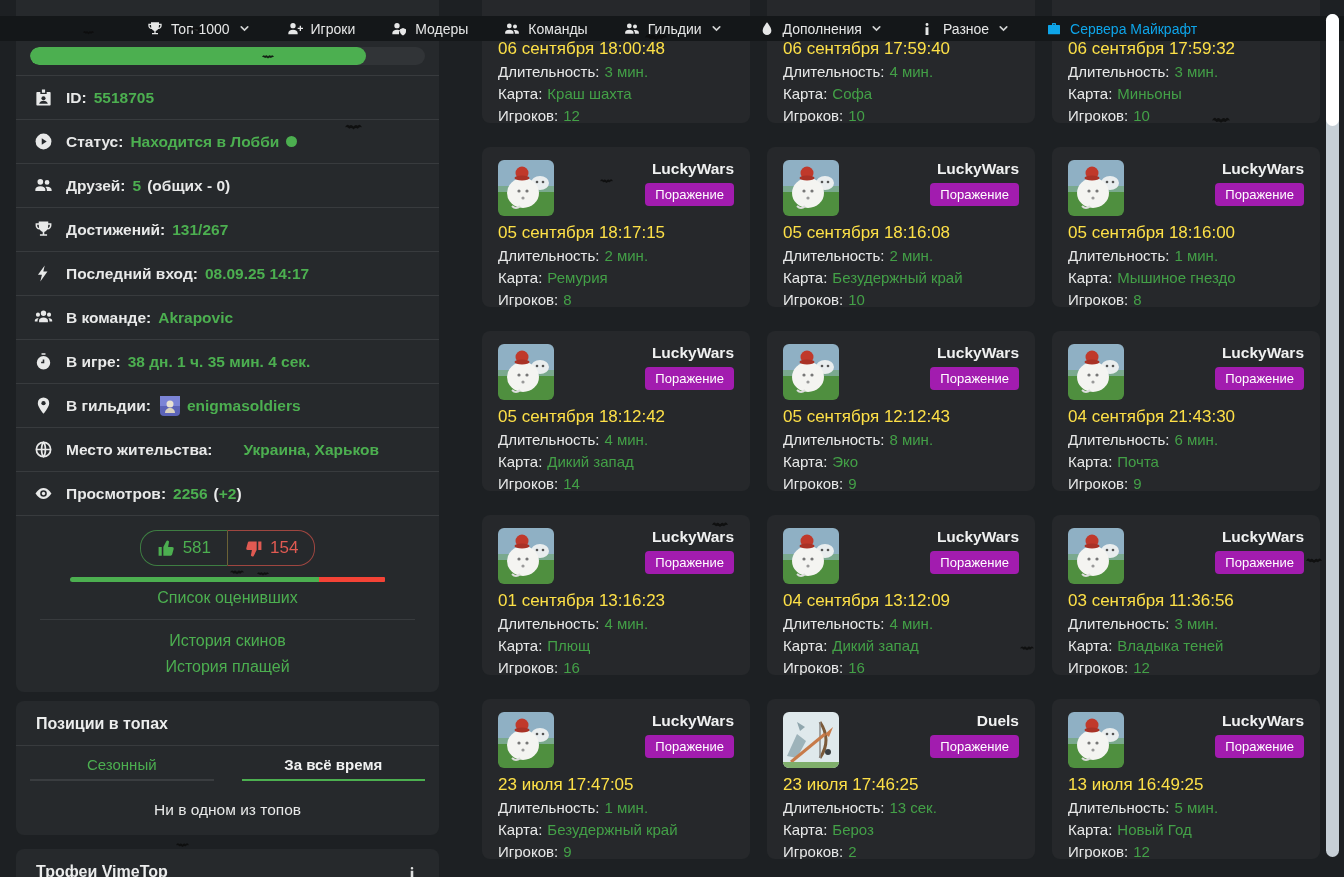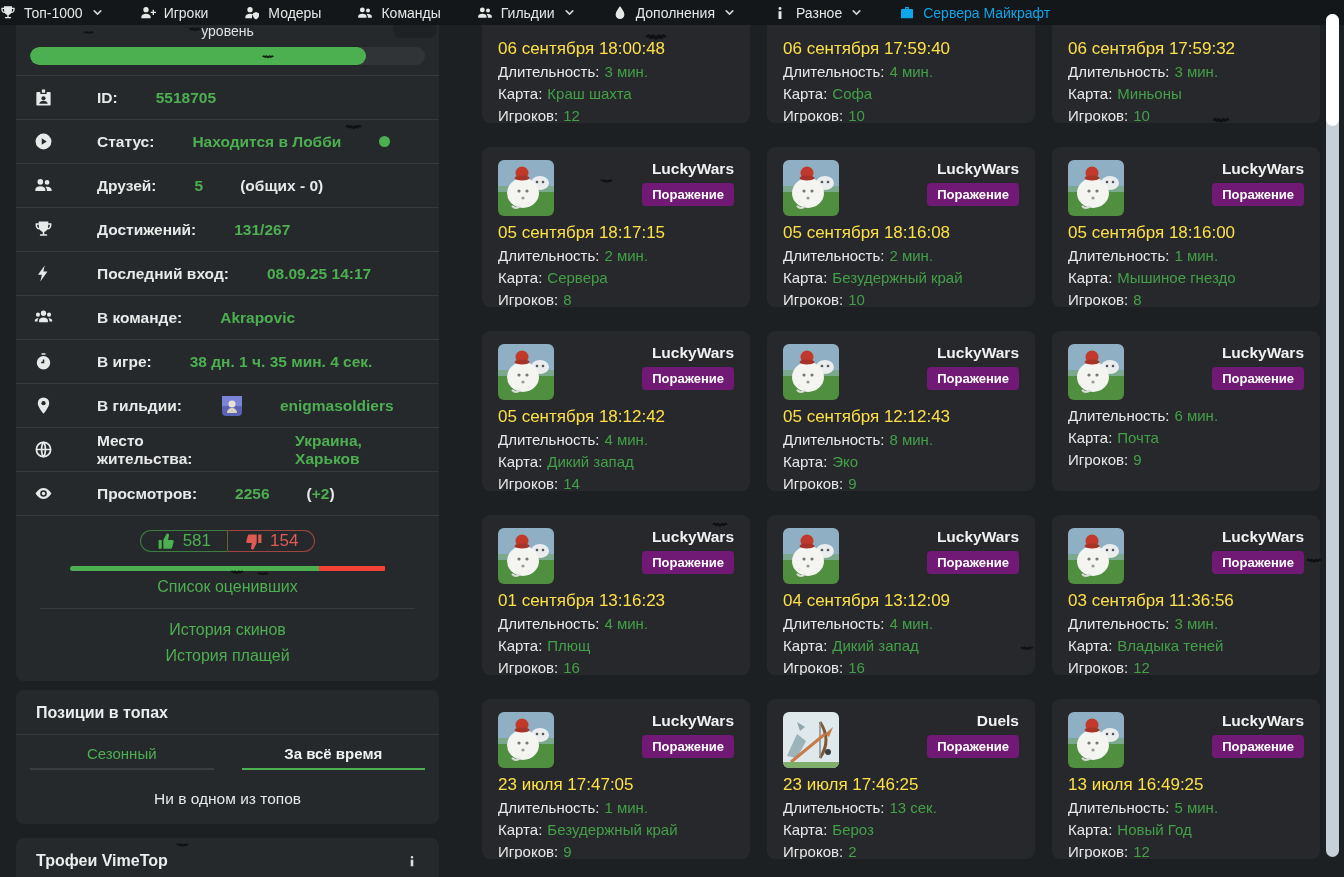--- a/index.html
+++ b/index.html
@@ -5,23 +5,23 @@
   * { margin:0; padding:0; box-sizing:border-box; }
   html,body { width:1344px; height:877px; }
   body {
     position:relative; overflow:hidden;
     background:#1d2023;
     font-family:"Liberation Sans", sans-serif;
     color:#e8e9e9;
   }
   
   .nav {
-    position:absolute; top:0; left:0; right:0; height:25px;
+    position:absolute; top:16px; left:0; right:0; height:25px;
     background:#141719; z-index:30;
-    display:flex; justify-content:flex-start; align-items:center; gap:36px;
+    display:flex; justify-content:center; align-items:center; gap:36px;
     font-size:14px; color:#e6e7e7;
   }
   .nav-item { display:flex; align-items:center; gap:8px; cursor:pointer; white-space:nowrap; }
   .nav-item .ic { width:16px; height:16px; display:inline-block; }
   .nav-item .ic svg { width:100%; height:100%; display:block; }
   .nav-item .chev { width:13px; height:13px; opacity:.9; }
   
   .sb-track { position:absolute; right:5px; top:14px; width:13px; height:843px;
     background:#c7d0d7; border-radius:8px; z-index:40; }
   .sb-thumb { position:absolute; right:5px; top:14px; width:13px; height:112px;
@@ -31,34 +31,34 @@
   .card { background:#26292c; border-radius:8px; }
   .profile-card { padding-bottom:12px; position:relative; }
   .level-head { padding-top:82px; position:relative; text-align:center; }
   .level-label { font-size:14px; color:#dfe0e0; }
   .level-chip { position:absolute; right:2px; top:82px; width:44px; height:16px;
     background:#1f2225; border-radius:8px; }
   .xp { margin:7px 14px 0 14px; height:18px; background:#313437; border-radius:9px; overflow:hidden; }
   .xp-fill { height:100%; border-radius:9px; }
   .rows { margin-top:10px; }
   .irow { display:flex; align-items:center; height:44px; padding:0 18px;
-    border-top:1px solid #383b3e; font-size:15.5px; font-weight:bold;gap:31px; }
+    border-top:1px solid #383b3e; font-size:15.5px; font-weight:bold; }
   .irow .ic { width:19px; height:19px; margin-right:13px; flex:none; color:#e8e9e9; }
   .irow .ic svg { width:100%; height:100%; display:block; }
   .irow .lbl { color:#e8e9e9; margin-right:7px; }
   .irow .val { color:#4caf50; }
   .irow .extra { color:#e8e9e9; margin-left:6px; }
   .irow .pgreen { color:#4caf50; }
   .dot { display:inline-block; width:11px; height:11px; border-radius:50%;
     background:#4caf50; margin-left:7px; }
   .gavatar { width:20px; height:20px; margin:0 7px 0 2px; flex:none; }
   .widegap { margin-left:24px; }
   
   .likes-wrap { border-top:1px solid #383b3e; padding-top:14px; text-align:center; }
-  .like-pill { display:inline-flex; height:22px; }
+  .like-pill { display:inline-flex; height:36px; }
   .like-half { display:flex; align-items:center; gap:7px; padding:0 16px;
     font-size:17px; cursor:pointer; }
   .like-half .ic { width:19px; height:19px; }
   .like-half .ic svg { width:100%; height:100%; display:block; }
   .like-up { color:#4caf50; border:1px solid #3e7d42; border-right:none;
     border-radius:17px 0 0 17px; }
   .like-down { color:#e05a52; border:1px solid #9e4640; border-left:1px solid #6b6236;
     border-radius:0 17px 17px 0; }
   .ratio { margin:11px auto 0 auto; width:316px; height:5px; border-radius:3px;
     overflow:hidden; display:flex; }
@@ -87,22 +87,22 @@
   
   .grid { position:absolute; left:482px; top:-37px; width:838px;
     display:grid; grid-template-columns:repeat(3,268px); column-gap:17px; row-gap:24px; }
   .mcard { width:268px; height:160px; background:#26282b; border-radius:8px;
     padding:13px 16px; overflow:hidden; cursor:pointer; }
   .mhead { display:flex; justify-content:space-between; margin-bottom:5px; height:56px; }
   .thumb { width:56px; height:56px; border-radius:6px; overflow:hidden; flex:none; }
   .thumb svg { display:block; }
   .mright { display:flex; flex-direction:column; align-items:flex-end; }
   .mode { font-size:15.5px; font-weight:bold; color:#f0f1f1; line-height:18px; }
-  .badge { margin-top:5px; background:#701a75; color:#fff; font-size:13px;
-    font-weight:bold; padding:4px 10px; border-radius:4px; }
+  .badge { margin-top:5px; background:#a21caf; color:#fff; font-size:13px;
+    font-weight:normal; padding:4px 10px; border-radius:4px; }
   .mdate { font-size:17px; color:#fde047; line-height:24px; }
   .stat { font-size:15px; line-height:22px; }
   .stat b { color:#e8e9e9; font-weight:normal; margin-right:5px; }
   .stat span { color:#43a047; }
   .cut .mhead { visibility:hidden; }
   
   .bat { position:absolute; z-index:35; pointer-events:none; }
   .bat svg { display:block; width:100%; height:100%; }
 </style>
 </head>
@@ -457,21 +457,21 @@
             <path d="M14 46q4 4 8 0" stroke="#ddd" stroke-width="2" fill="none"></path>
           </svg>
         </span>
       <span class="mright">
         <span class="mode">LuckyWars</span>
         <span class="badge">Поражение</span>
       </span>
     </div>
     <div class="mdate">05 сентября 18:17:15</div>
     <div class="stat"><b>Длительность:</b><span>2 мин.</span></div>
-    <div class="stat"><b>Карта:</b><span>Сервера</span></div>
+    <div class="stat"><b>Карта:</b><span>Ремурия</span></div>
     <div class="stat"><b>Игроков:</b><span>8</span></div>
   </div>
   <div class="mcard ">
     <div class="mhead">
       <span class="thumb">
           <svg width="56" height="56" viewBox="0 0 56 56">
             <rect width="56" height="30" fill="#8fb0c4"></rect>
             <rect y="26" width="56" height="8" fill="#7aa98e"></rect>
             <rect y="32" width="56" height="24" fill="#4f8f3f"></rect>
             <ellipse cx="42" cy="23" rx="9" ry="7" fill="#e9edee"></ellipse>
@@ -600,20 +600,21 @@
             <circle cx="29" cy="31" r="1.6" fill="#777"></circle>
             <circle cx="25" cy="38" r="1.6" fill="#999"></circle>
             <path d="M14 46q4 4 8 0" stroke="#ddd" stroke-width="2" fill="none"></path>
           </svg>
         </span>
       <span class="mright">
         <span class="mode">LuckyWars</span>
         <span class="badge">Поражение</span>
       </span>
     </div>
+    <div class="mdate">04 сентября 21:43:30</div>
     <div class="stat"><b>Длительность:</b><span>6 мин.</span></div>
     <div class="stat"><b>Карта:</b><span>Почта</span></div>
     <div class="stat"><b>Игроков:</b><span>9</span></div>
   </div>
   <div class="mcard ">
     <div class="mhead">
       <span class="thumb">
           <svg width="56" height="56" viewBox="0 0 56 56">
             <rect width="56" height="30" fill="#8fb0c4"></rect>
             <rect y="26" width="56" height="8" fill="#7aa98e"></rect>

